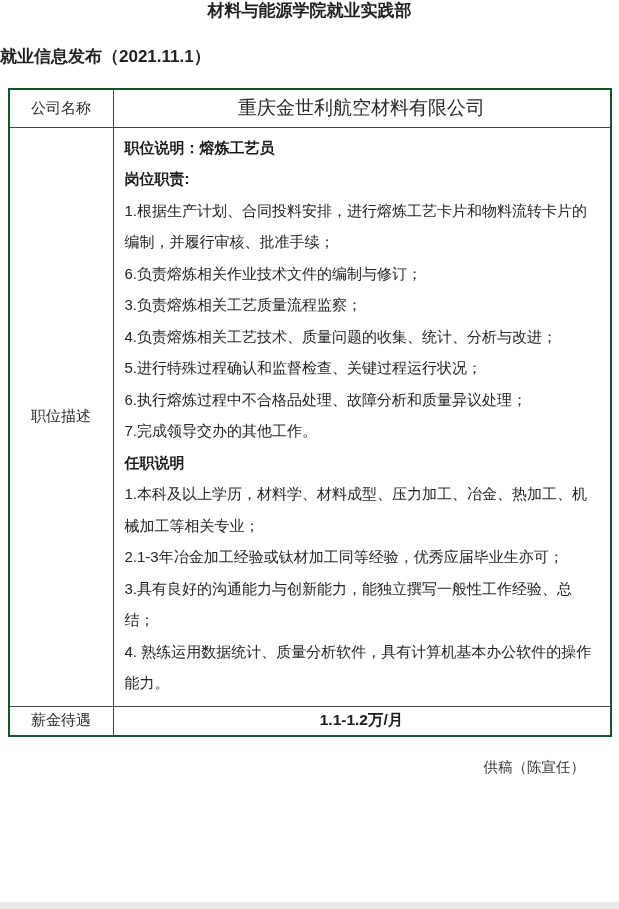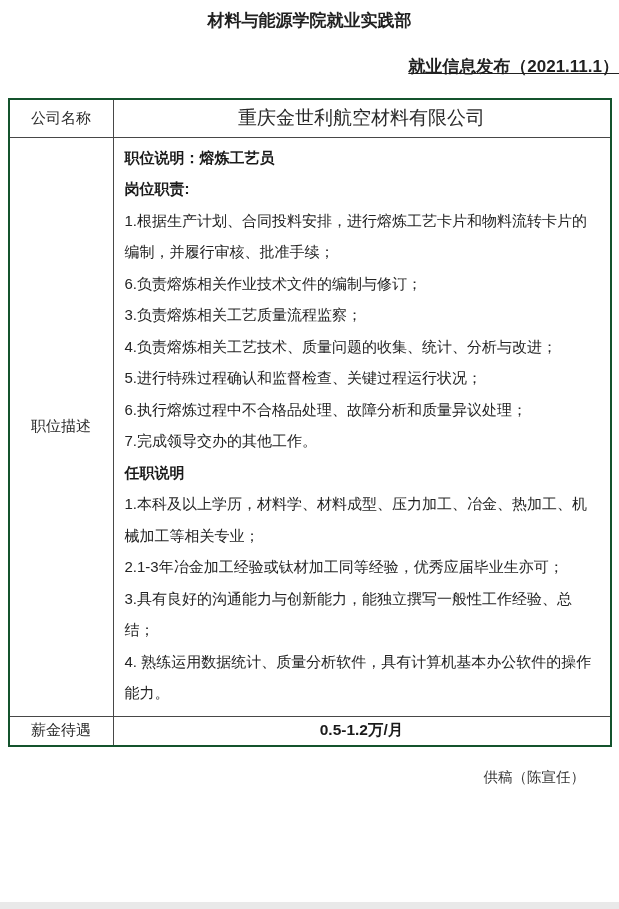--- a/index.html
+++ b/index.html
@@ -5,33 +5,31 @@
   html,body{margin:0;padding:0;}
   body{
     width:619px;height:909px;
     background:#ffffff;
     font-family:"Liberation Sans","DejaVu Sans",sans-serif;
     color:#212121;
     position:relative;
     overflow:hidden;
   }
   .title{
-    padding-top:10px;
     text-align:center;
     font-weight:700;
     font-size:17px;
     line-height:22px;
   }
   .subtitle{
     margin-top:24px;
-    text-align:right;
+    text-align:left;
     font-weight:700;
     font-size:17px;
     line-height:22px;
-    text-decoration:underline;
   }
   .info-table{
     border-collapse:collapse;
     margin:20px auto 0 auto;
     width:604px;
     table-layout:fixed;
     border:2px solid #14532d;
   }
   .info-table td{
     border:1.5px solid #474747;
@@ -106,21 +104,21 @@
             <div class="para">7.完成领导交办的其他工作。</div>
             <div class="para bold">任职说明</div>
             <div class="para">1.本科及以上学历，材料学、材料成型、压力加工、冶金、热加工、机械加工等相关专业；</div>
             <div class="para">2.1-3年冶金加工经验或钛材加工同等经验，优秀应届毕业生亦可；</div>
             <div class="para">3.具有良好的沟通能力与创新能力，能独立撰写一般性工作经验、总结；</div>
             <div class="para">4. 熟练运用数据统计、质量分析软件，具有计算机基本办公软件的操作能力。</div>
           </td>
     </tr>
     <tr class="row-salary">
       <td class="label-cell">薪金待遇</td>
-      <td class="value-cell salary-value">0.5-1.2万/月</td>
+      <td class="value-cell salary-value">1.1-1.2万/月</td>
     </tr>
   </tbody>
     </table>
 
   <div class="footer">
     <div class="contributor">供稿（陈宣任）</div>
   </div>
 
   <div class="bottom-strip"></div>
 </div>

